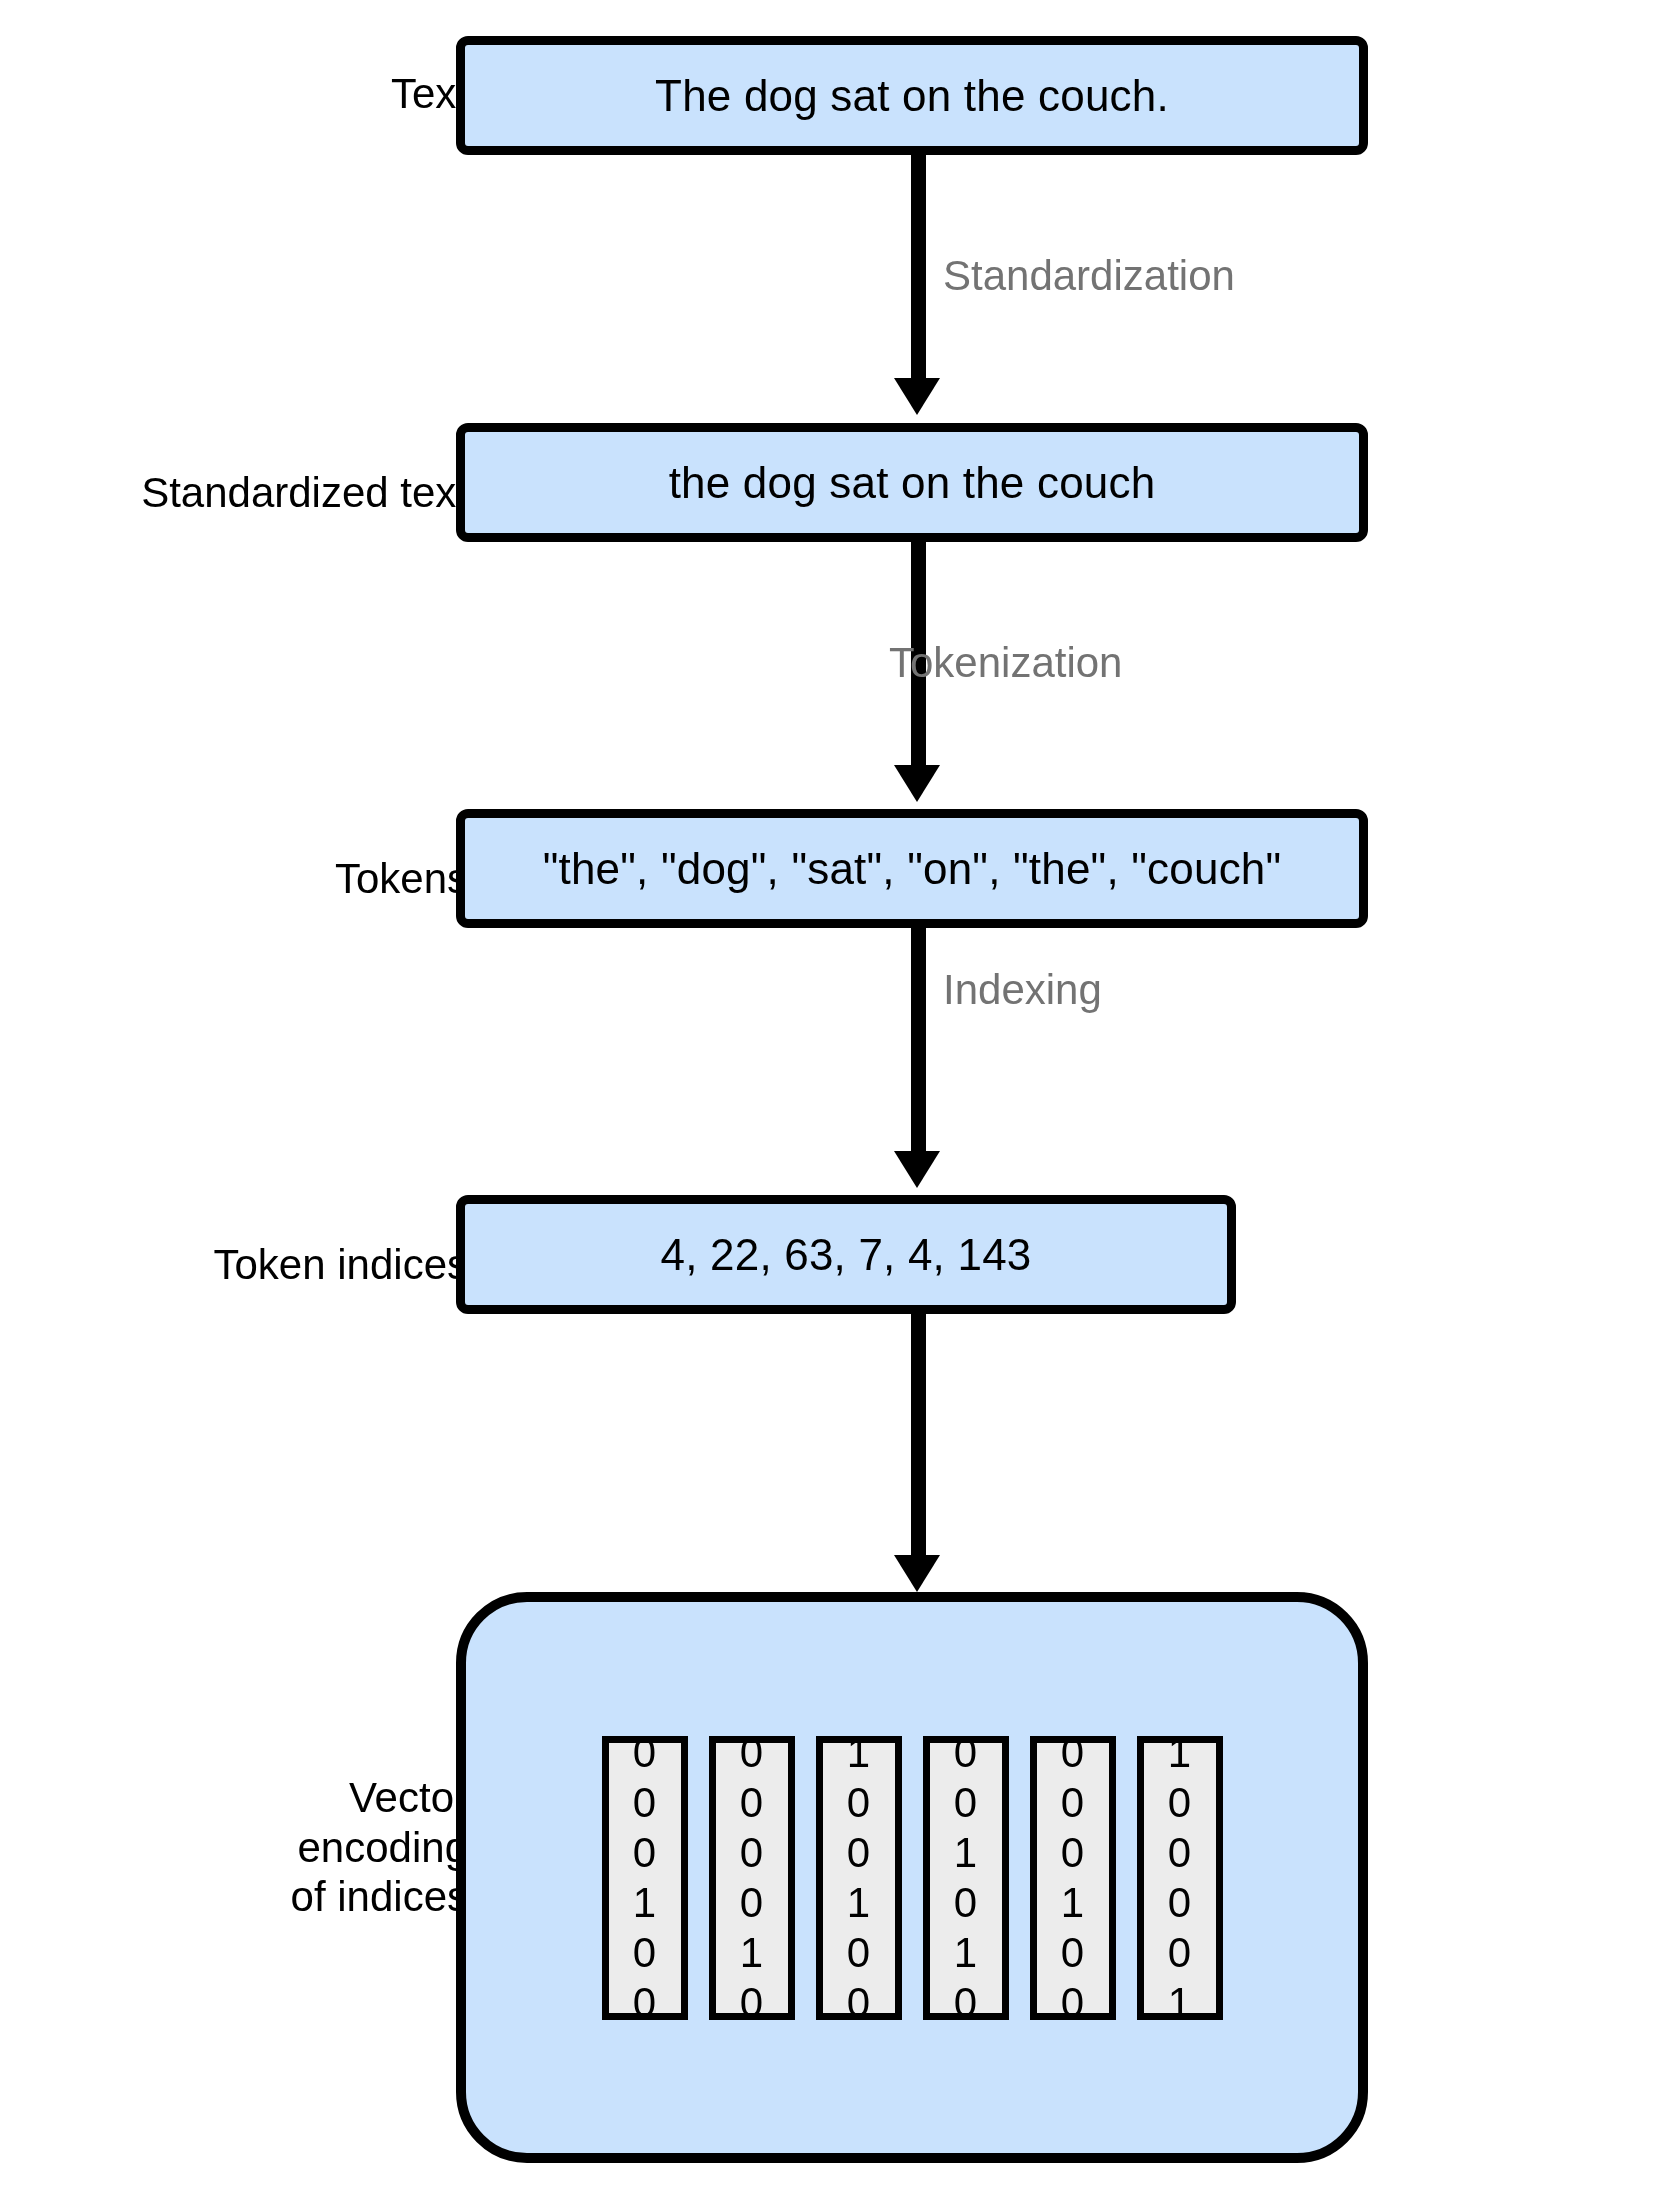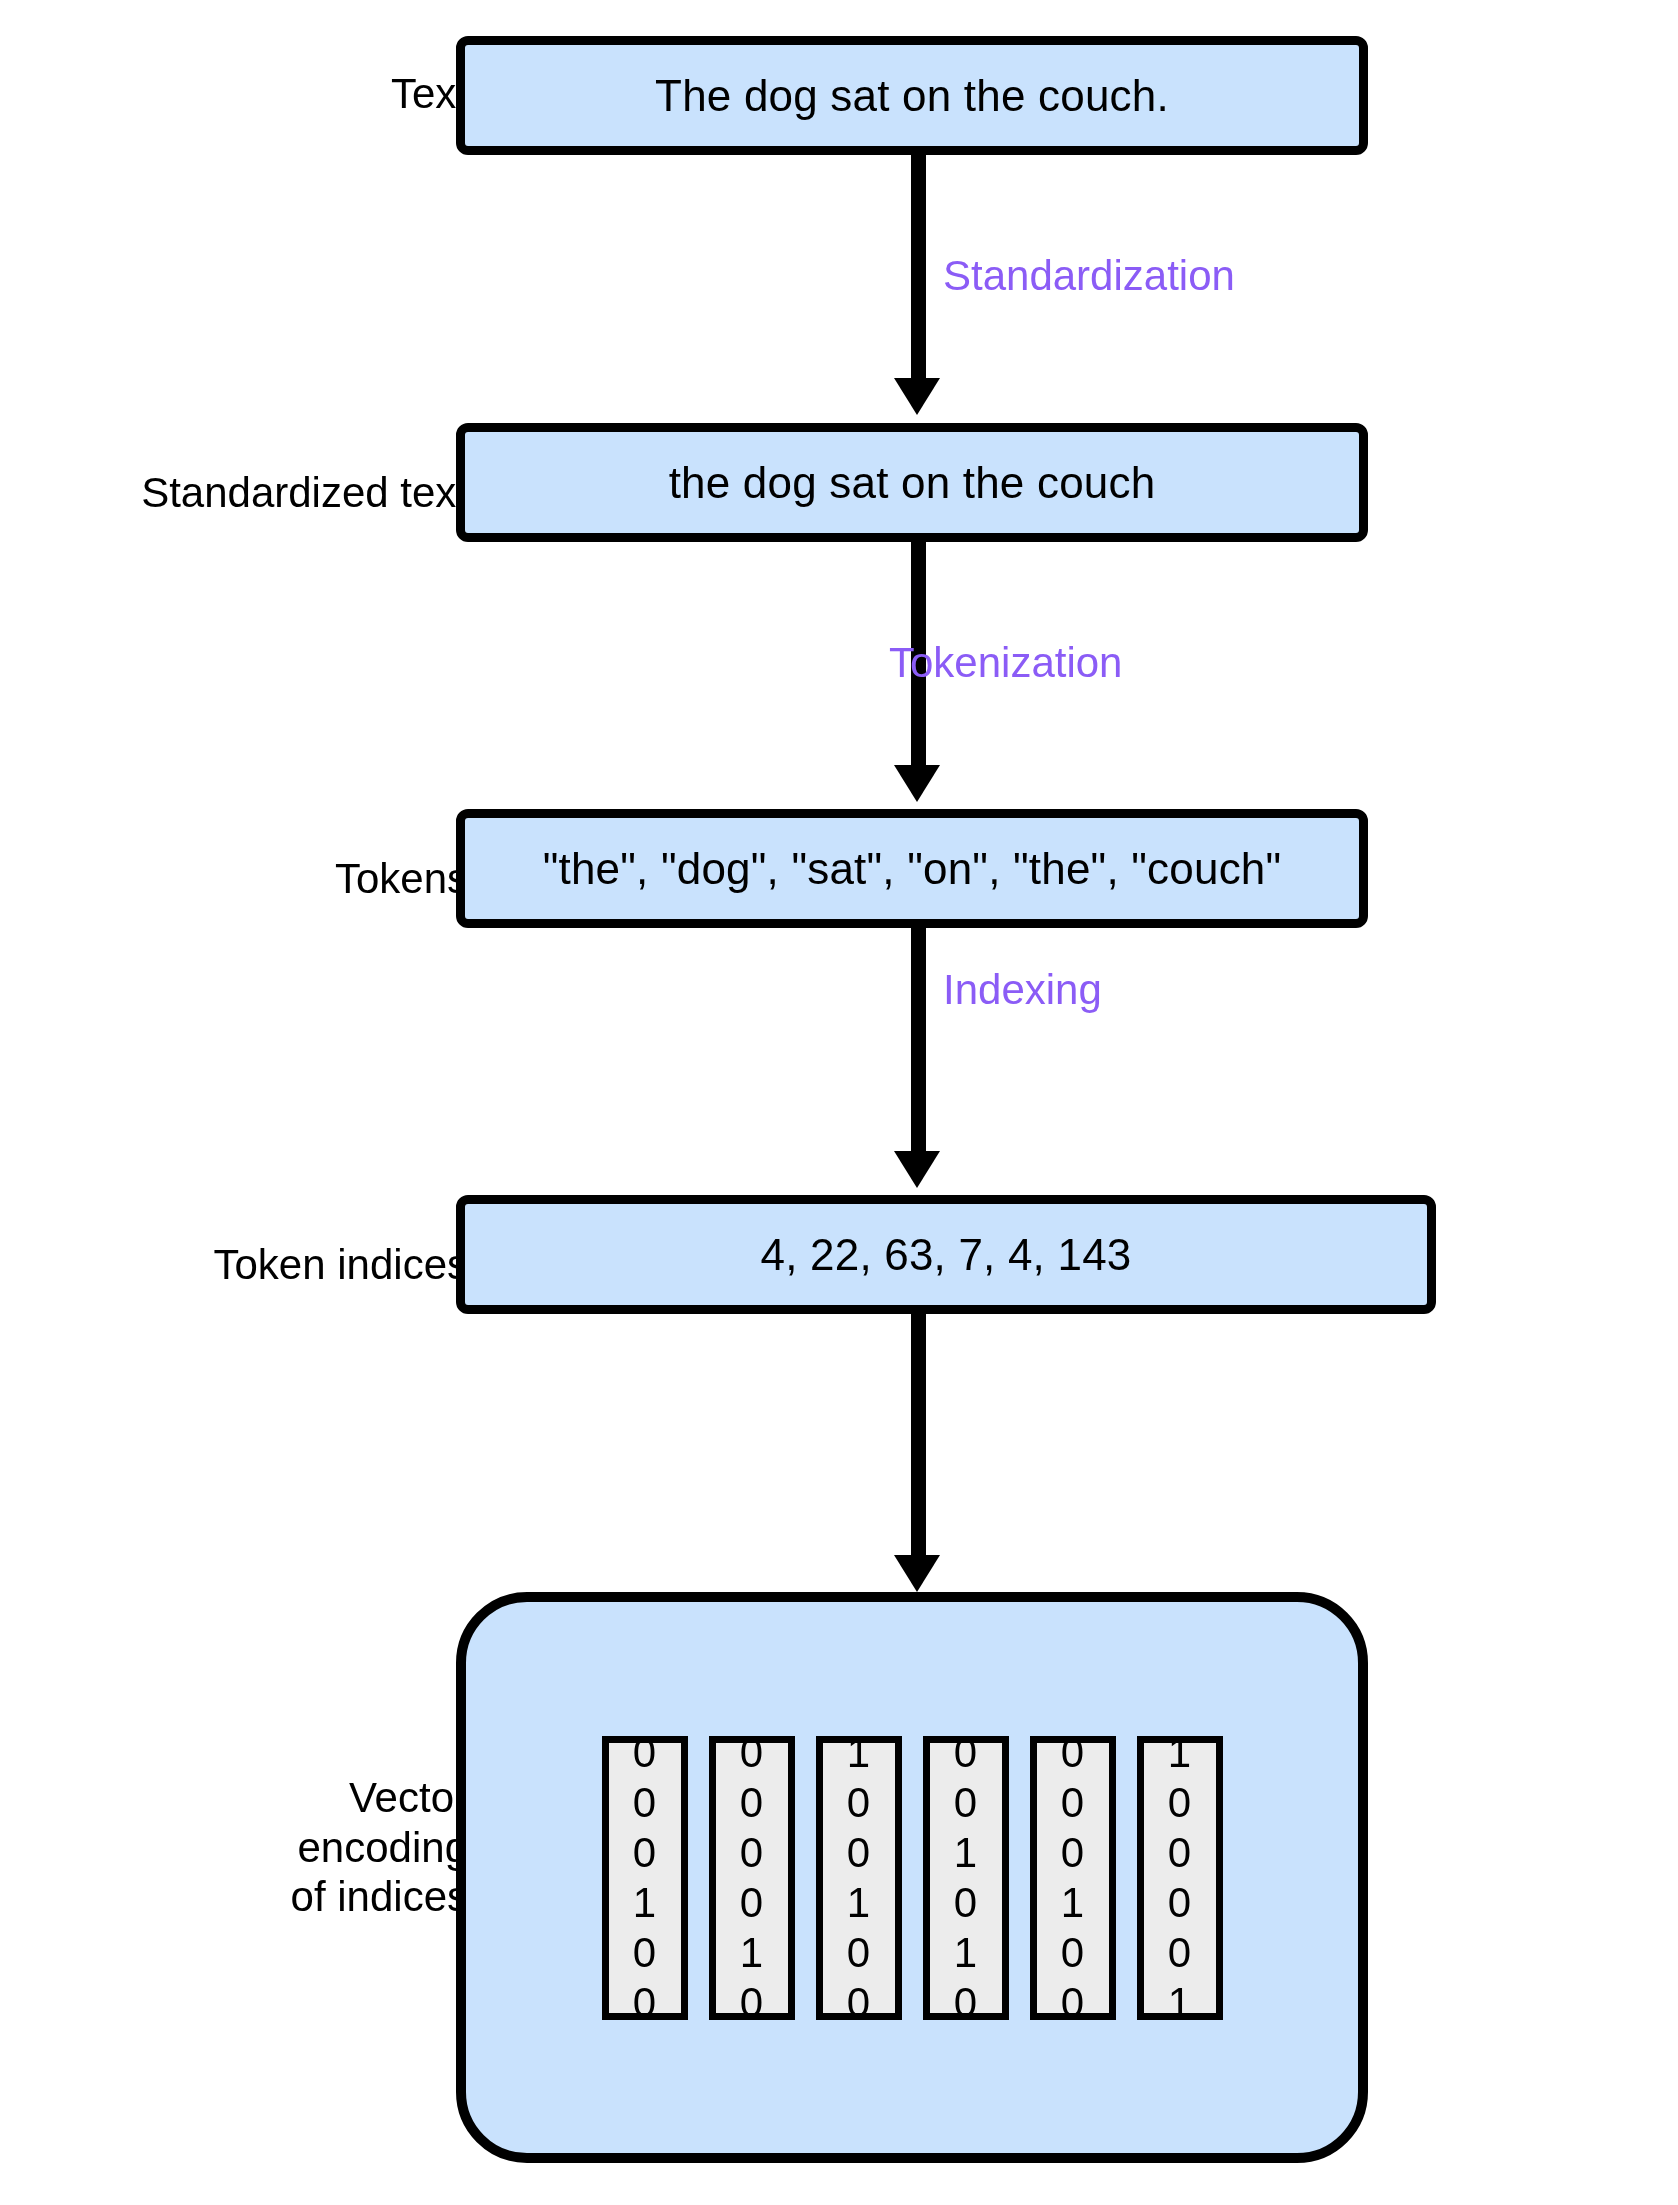--- a/index.html
+++ b/index.html
@@ -61,21 +61,21 @@
     position: absolute;
     width: 0;
     height: 0;
     border-left: 23.4px solid transparent;
     border-right: 23.4px solid transparent;
     border-top: 37px solid #000000;
   }
   .edge-label {
     position: absolute;
     font-size: 42px;
-    color: #8b5cf6;
+    color: #737373;
     white-space: nowrap;
   }
 
   
   .vecbox {
     position: absolute;
     box-sizing: border-box;
     background: #c9e2fd;
     border: 10.5px solid #000000;
     border-radius: 71px;
@@ -134,21 +134,21 @@
   <div class="pbox" style="left:456px; top:809px; width:912px; height:119px;">
     <span class="txt">"the", "dog", "sat", "on", "the", "couch"</span>
   </div>
 
   <div class="arrow" style="left:911px; top:928px; height:234px;"></div>
   <div class="arrowhead" style="left:894px; top:1151px;"></div>
   <div class="edge-label" style="left:943px; top:966px;">Indexing</div>
 
   <div class="row-label" style="left:97px; top:1240px; width:371px;">Token indices</div>
 
-  <div class="pbox" style="left:456px; top:1195px; width:980px; height:119px;">
+  <div class="pbox" style="left:456px; top:1195px; width:780px; height:119px;">
     <span class="txt">4, 22, 63, 7, 4, 143</span>
   </div>
 
   <div class="arrow" style="left:911px; top:1314px; height:252px;"></div>
   <div class="arrowhead" style="left:894px; top:1555px;"></div>
 
   <div class="row-label" style="left:97px; top:1773px; width:371px;">Vector
 encoding
 of indices</div>
 

